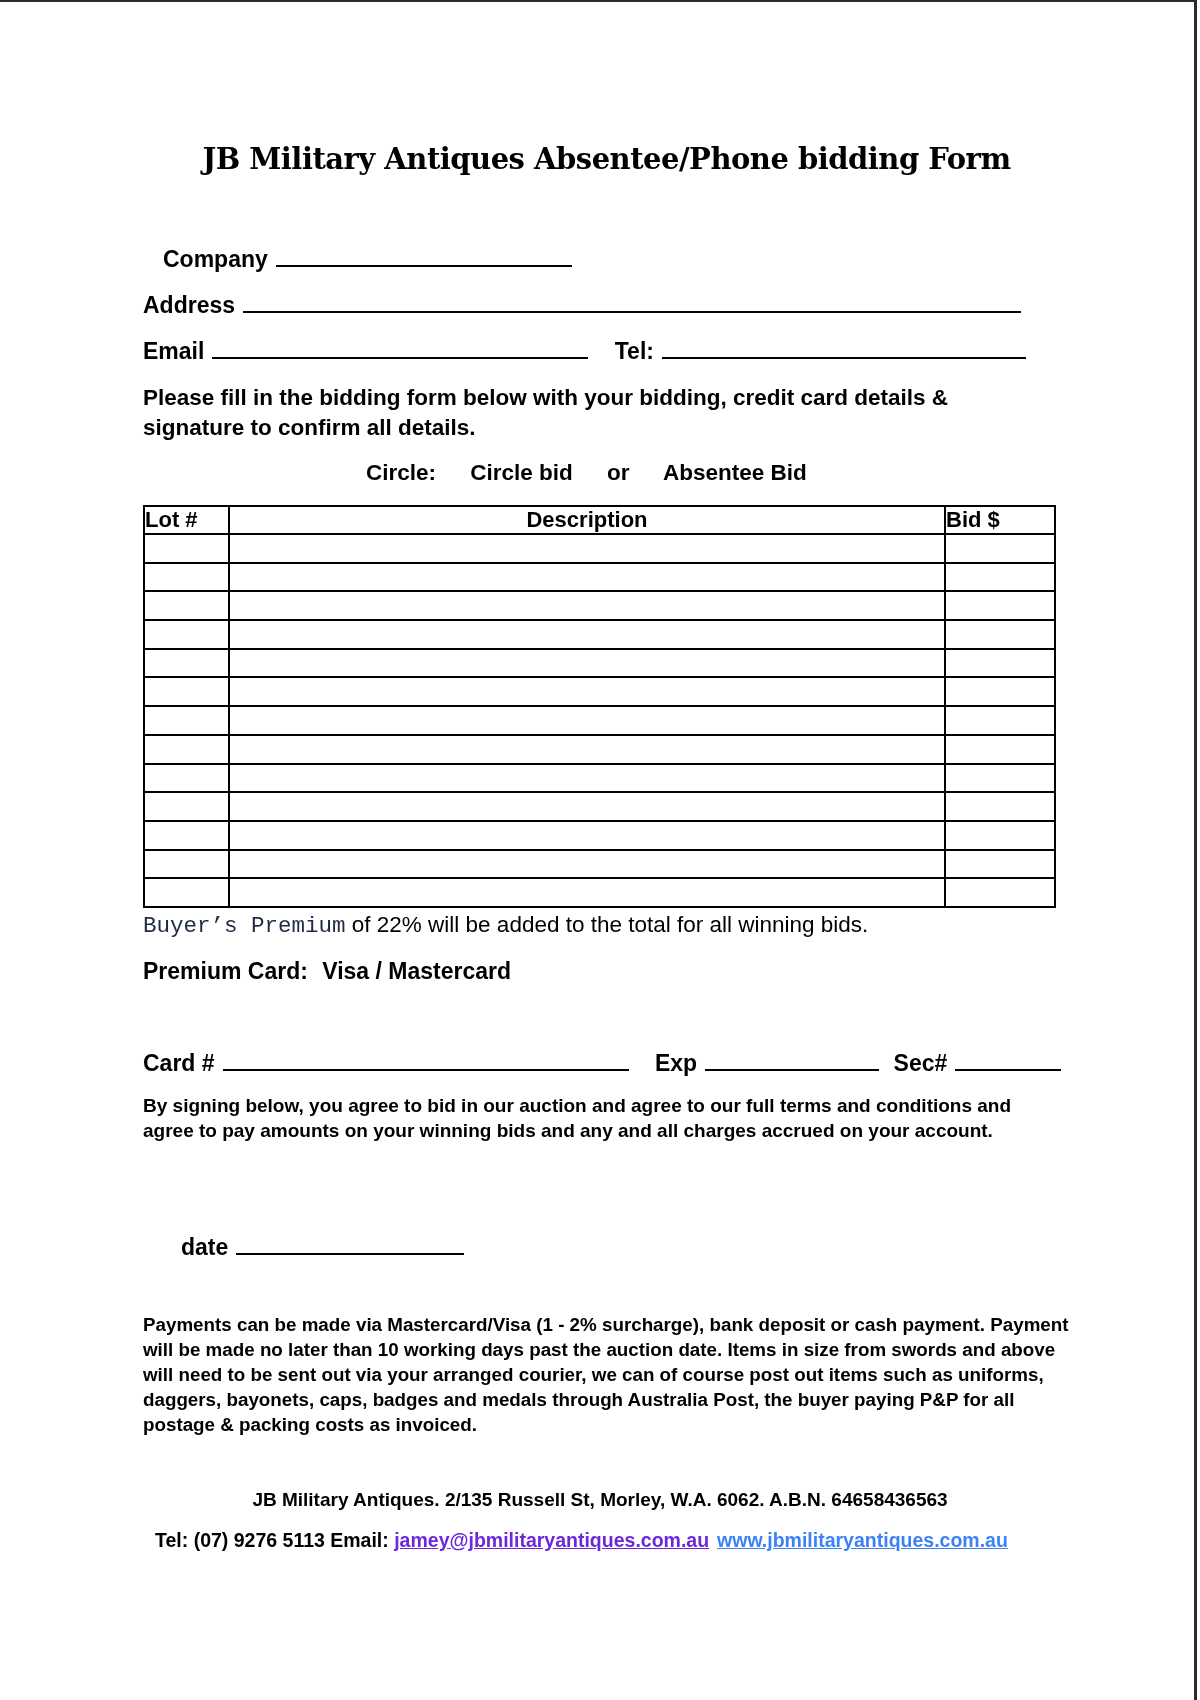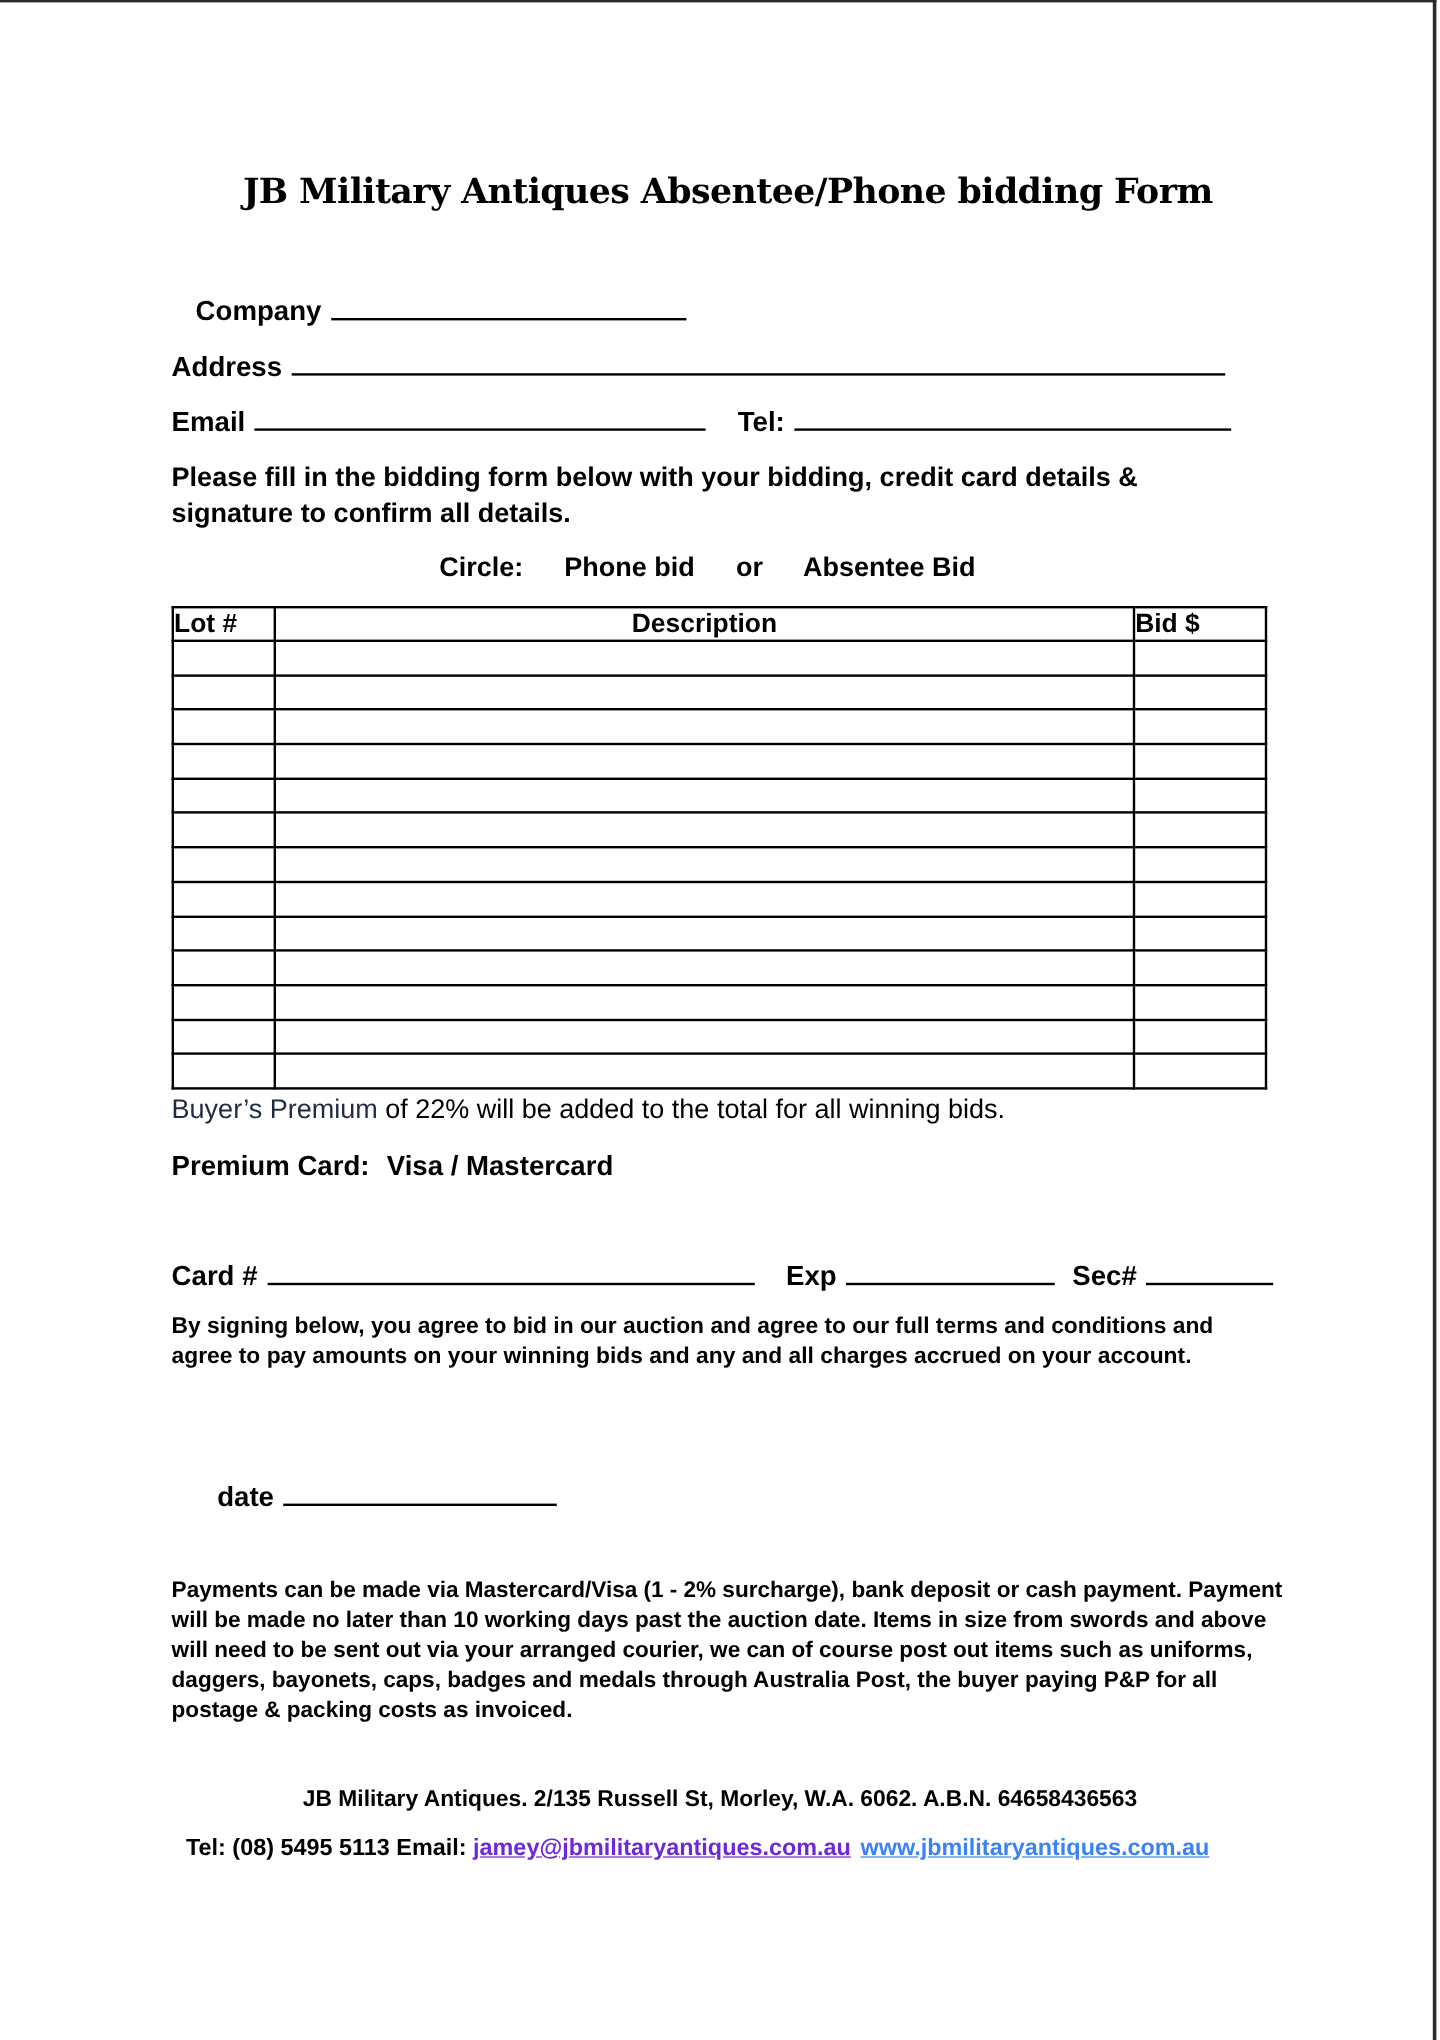--- a/index.html
+++ b/index.html
@@ -30,21 +30,21 @@
     table.bids {
       position: absolute; left: 143px; top: 505px; width: 911px;
       border-collapse: collapse; table-layout: fixed;
     }
     table.bids th, table.bids td { border: 2px solid #000; padding: 0; }
     table.bids th { height: 26px; font-size: 22px; font-weight: bold; line-height: 24px; }
     table.bids td { height: 26.7px; }
     th.c-lot, th.c-bid { text-align: left; padding-left: 10px; }
     th.c-desc { text-align: center; }
     .premium { position: absolute; top: 912px; left: 143px; font-size: 22.5px; white-space: nowrap; }
-    .premium .hl { color: #1f2a44; }
+    .premium .hl { color: #1f2a44; font-family: Liberation Mono, monospace; }
     .terms { position: absolute; top: 1094px; left: 143px; width: 920px; font-weight: bold; font-size: 19px; line-height: 24.5px; margin: 0; }
     .payments { position: absolute; top: 1312px; left: 143px; width: 930px; font-size: 18.8px; line-height: 25px; margin: 0; font-weight: bold; }
     .footer1 { position: absolute; top: 1489px; left: 0; width: 1200px; text-align: center; font-weight: bold; font-size: 19px; white-space: nowrap; }
     .footer2 { position: absolute; top: 1529px; left: 155px; font-weight: bold; font-size: 19.5px; white-space: nowrap; }
     .footer2 .email { text-decoration: underline; color: #6d28d9; }
     .footer2 .web { text-decoration: underline; color: #3b82f6; margin-left: 8px; }
   </style>
 </head>
 <body>
 
@@ -74,21 +74,21 @@
   <span class="field" style="margin-left:20px;">
     <span>Tel:</span>
     <span class="line" style="width:364px;"></span>
   </span>
 </div>
 
 <p class="bold-para" style="top:383px;">Please fill in the bidding form below with your bidding, credit card details &amp; signature to confirm all details.</p>
 
 <div class="circle-row">
   <span>Circle:</span>
-  <span>Phone bid</span>
+  <span>Circle bid</span>
   <span>or</span>
   <span>Absentee Bid</span>
 </div>
 
 <table class="bids">
   <colgroup>
     <col style="width:85px;">
     <col style="width:716px;">
     <col style="width:110px;">
   </colgroup>
@@ -198,14 +198,14 @@
   <span class="field" style="margin-left:38px;">
     <span>date</span>
     <span class="line" style="width:228px;"></span>
   </span>
 </div>
 
 <p class="payments">Payments can be made via Mastercard/Visa (1 - 2% surcharge), bank deposit or cash payment. Payment will be made no later than 10 working days past the auction date. Items in size from swords and above will need to be sent out via your arranged courier, we can of course post out items such as uniforms, daggers, bayonets, caps, badges and medals through Australia Post, the buyer paying P&amp;P for all postage &amp; packing costs as invoiced.</p>
 
 <div class="footer1">JB Military Antiques. 2/135 Russell St, Morley, W.A. 6062. A.B.N. 64658436563</div>
 <div class="footer2">
-  <span>Tel: (08) 5495 5113 Email: </span><a class="email">jamey@jbmilitaryantiques.com.au</a><a class="web">www.jbmilitaryantiques.com.au</a>
+  <span>Tel: (07) 9276 5113 Email: </span><a class="email">jamey@jbmilitaryantiques.com.au</a><a class="web">www.jbmilitaryantiques.com.au</a>
 </div>
 
 </body></html>

